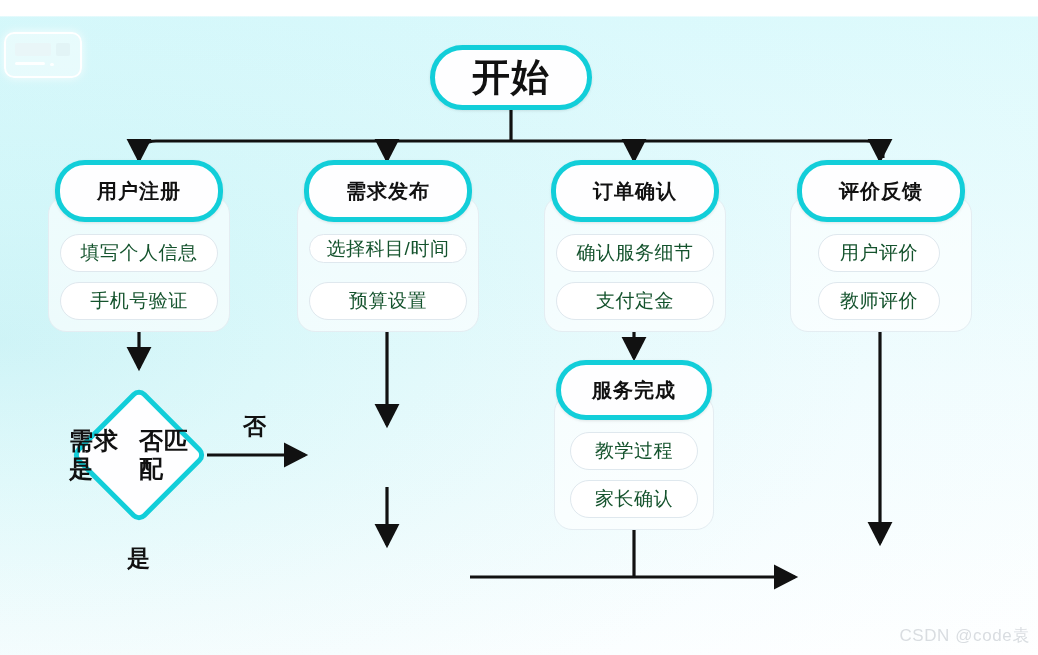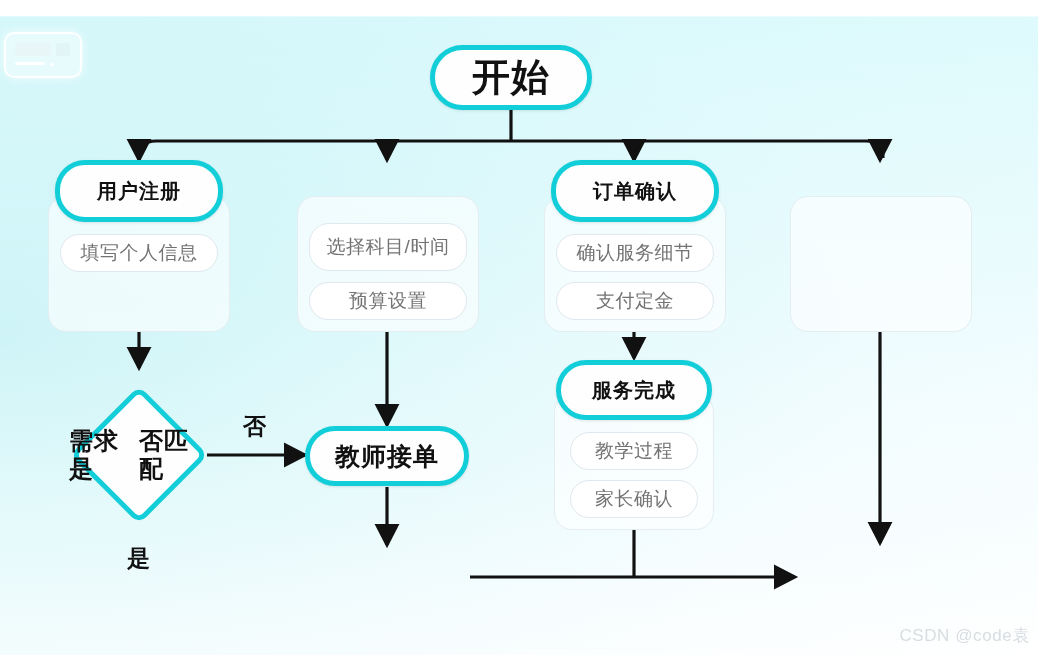--- a/index.html
+++ b/index.html
@@ -48,21 +48,21 @@
   
   .group{
     position:absolute;box-sizing:border-box;
     background:rgba(255,255,255,.62);
     border:1px solid #e4edf2;border-radius:18px;
   }
   .pill{
     position:absolute;box-sizing:border-box;left:10px;
     background:#ffffff;border:1px solid #dfe8ee;border-radius:20px;
     display:flex;align-items:center;justify-content:center;
-    font-size:19px;color:#737373;letter-spacing:.5px;
+    font-size:19px;color:#14532d;letter-spacing:.5px;
   }
 
   
   .diamond{
     position:absolute;box-sizing:border-box;
     border:5px solid #12ced9;background:#fefeff;
     transform:rotate(45deg);border-radius:10px;
   }
   .diamond-label{
     position:absolute;display:flex;flex-direction:row;
@@ -131,57 +131,69 @@
     <span>开始</span>
   </div>
 
   <div class="group" style="left:48px;top:196px;width:182px;height:136px;"></div>
   <div class="node head" style="left:55px;top:160px;width:168px;height:62px;">
     <span>用户注册</span>
   </div>
   <div class="pill" style="left:60px;top:234px;width:158px;height:38px;">
     <span>填写个人信息</span>
   </div>
+  <div class="pill" style="left:60px;top:282px;width:158px;height:38px;">
+    <span>手机号验证</span>
+  </div>
 
   <div class="group" style="left:297px;top:196px;width:182px;height:136px;"></div>
-  <div class="pill" style="left:309px;top:223px;width:158px;height:48px;">
+  <div class="node head" style="left:304px;top:160px;width:168px;height:62px;">
+    <span>需求发布</span>
+  </div>
+  <div class="pill" style="left:309px;top:234px;width:158px;height:29px;">
     <span>选择科目/时间</span>
   </div>
   <div class="pill" style="left:309px;top:282px;width:158px;height:38px;">
     <span>预算设置</span>
   </div>
 
   <div class="group" style="left:544px;top:196px;width:182px;height:136px;"></div>
   <div class="node head" style="left:551px;top:160px;width:168px;height:62px;">
     <span>订单确认</span>
   </div>
   <div class="pill" style="left:556px;top:282px;width:158px;height:38px;">
     <span>支付定金</span>
   </div>
   <div class="pill" style="left:556px;top:234px;width:158px;height:38px;">
     <span>确认服务细节</span>
   </div>
 
   <div class="group" style="left:790px;top:196px;width:182px;height:136px;"></div>
+  <div class="node head" style="left:797px;top:160px;width:168px;height:62px;">
+    <span>评价反馈</span>
+  </div>
+  <div class="pill" style="left:818px;top:234px;width:122px;height:38px;">
+    <span>用户评价</span>
+  </div>
+  <div class="pill" style="left:818px;top:282px;width:122px;height:38px;">
+    <span>教师评价</span>
+  </div>
 
   <div class="diamond" style="left:90px;top:406px;width:98px;height:98px;"></div>
   <div class="diamond-label" style="left:69px;top:424px;width:140px;height:62px;">
     <span>需求是</span>
     <span>否匹配</span>
   </div>
   <div class="edge-label" style="left:243px;top:411px;">
     <span>否</span>
   </div>
   <div class="edge-label" style="left:127px;top:543px;">
     <span>是</span>
   </div>
 
-  <div class="node plain" style="left:305px;top:426px;width:164px;height:60px;">
-    <span>教师接单</span>
-  </div>
 
   <div class="group" style="left:554px;top:394px;width:160px;height:136px;"></div>
   <div class="node head" style="left:556px;top:360px;width:156px;height:60px;">
     <span>服务完成</span>
   </div>
   <div class="pill" style="left:570px;top:432px;width:128px;height:38px;">
     <span>教学过程</span>
   </div>
   <div class="pill" style="left:570px;top:480px;width:128px;height:38px;">
     <span>家长确认</span>

